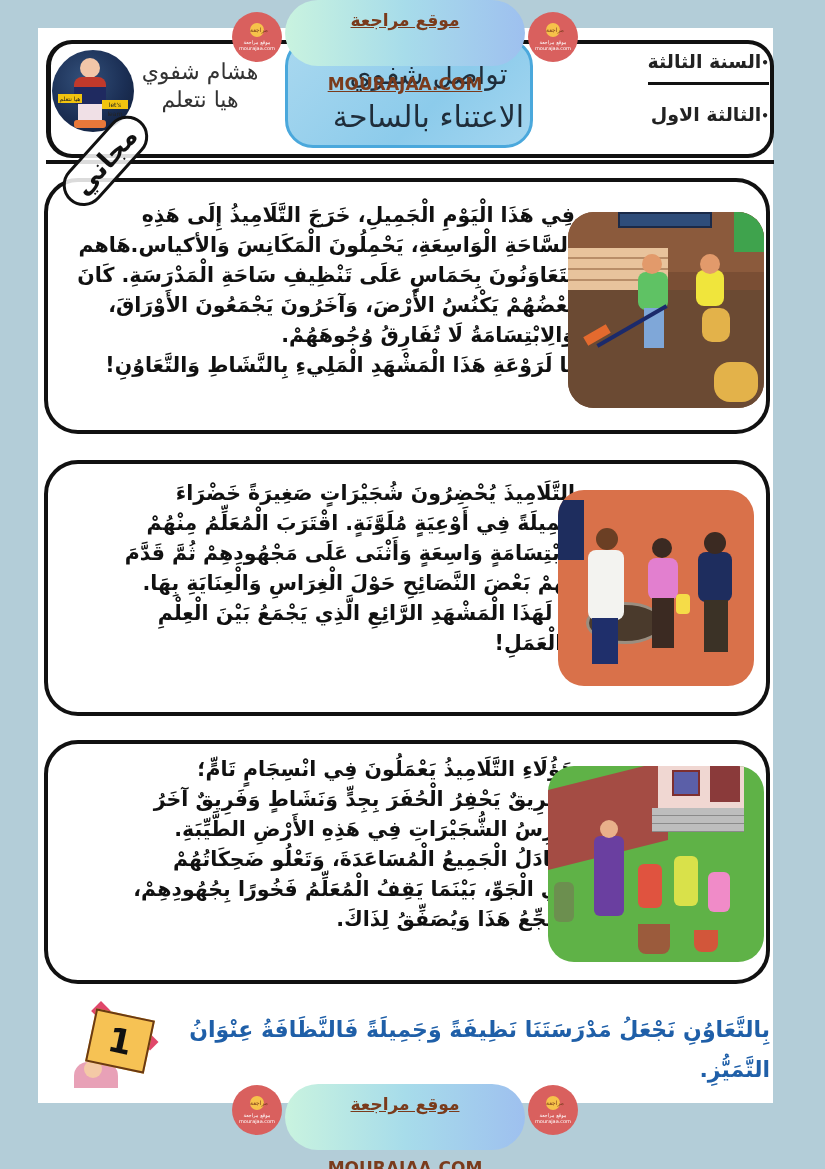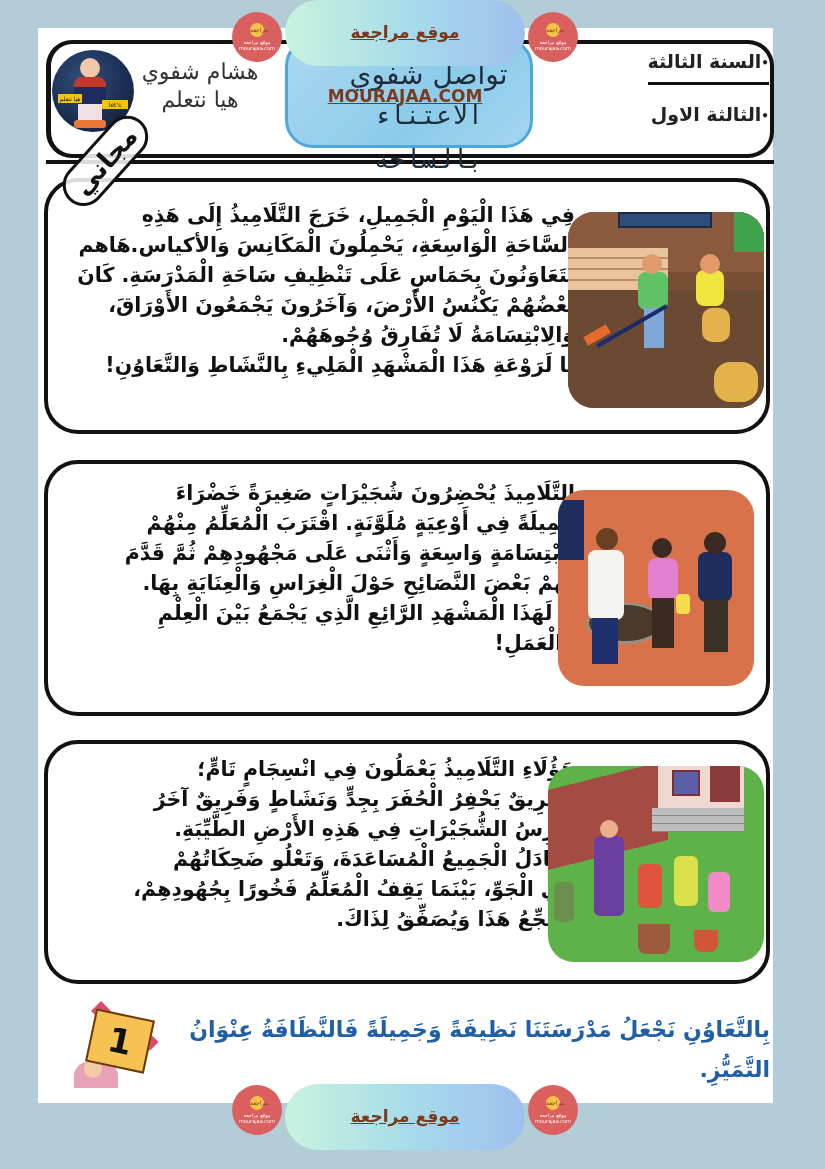--- a/index.html
+++ b/index.html
@@ -36,41 +36,41 @@
     font-family:"DejaVu Serif", serif; font-size:22px; line-height:28px; color:#333; direction:rtl;
   }
   .title-box {
     position:absolute; left:285px; top:38px; width:248px; height:110px;
     background:linear-gradient(135deg,#a9d8ef,#8ccbeb 60%,#a4d6f0);
     border:3px solid #4aa8dc; border-radius:28px; box-sizing:border-box;
     text-align:center; direction:rtl;
     font-family:"DejaVu Sans", sans-serif; color:#1f2d3a;padding-left:39px;
   }
   .title-box .t1 { font-size:28px; line-height:40px; margin-top:14px; }
-  .title-box .t2 { font-size:26px; line-height:44px;font-family:Liberation Mono, monospace; }
+  .title-box .t2 { font-size:30px; line-height:44px; }
   .level {
     position:absolute; right:56px; top:46px; width:150px; text-align:right; direction:rtl;
     font-family:"DejaVu Sans", sans-serif; font-weight:bold; color:#222; font-size:19px;
   }
   .level .l1 { line-height:30px; border-bottom:3px solid #111; display:inline-block; padding-bottom:4px; }
   .level .l2 { line-height:30px; margin-top:14px; }
   .level .bullet { font-size:12px; vertical-align:middle; }
   .free-stamp {
     position:absolute; left:52px; top:140px; transform:rotate(-48deg);
     border:3px solid #111; border-radius:40px; padding:0 10px;
     font-family:"DejaVu Sans", sans-serif; font-weight:bold; font-size:26px; color:#111;
     background:rgba(255,255,255,0.85); direction:rtl; line-height:36px;
   }
   
   .wm-pill {
     position:absolute; width:240px; height:66px; border-radius:33px;
     background:linear-gradient(90deg,#c9f3df 0%,#a7dcea 50%,#9ec0ef 100%);
     text-align:center; color:#7a3b1c; font-weight:bold;
   }
-  .wm-pill .ar { font-size:17px; line-height:24px; padding-top:20px; text-decoration:underline; direction:rtl; }
+  .wm-pill .ar { font-size:17px; line-height:24px; padding-top:8px; text-decoration:underline; direction:rtl; }
   .wm-pill .en { font-size:17px; line-height:24px; text-decoration:underline; font-family:"DejaVu Sans", sans-serif;margin-top:40px; }
   .wm-dot {
     position:absolute; width:50px; height:50px; border-radius:50%; background:#d9605e;
     text-align:center;
   }
   .wm-dot .logo { width:14px; height:14px; border-radius:50%; background:#f6c24a; margin:11px auto 2px; font-size:6px; line-height:14px; color:#7a3b1c; }
   .wm-dot .lbl { font-size:5px; color:#fff; line-height:6px; }
   
   .card {
     position:absolute; left:44px; width:726px; box-sizing:border-box;

